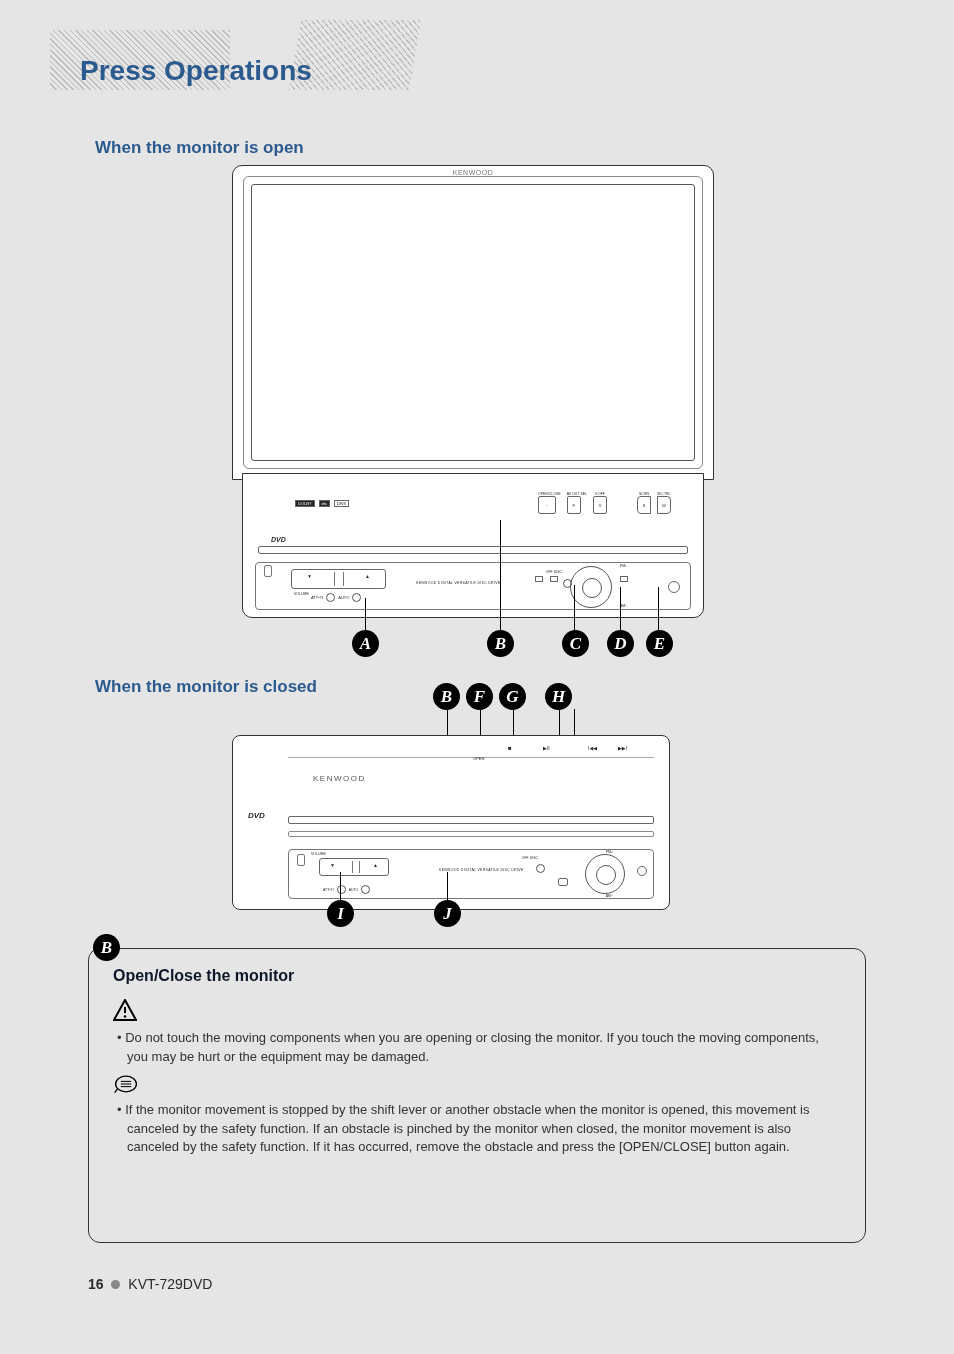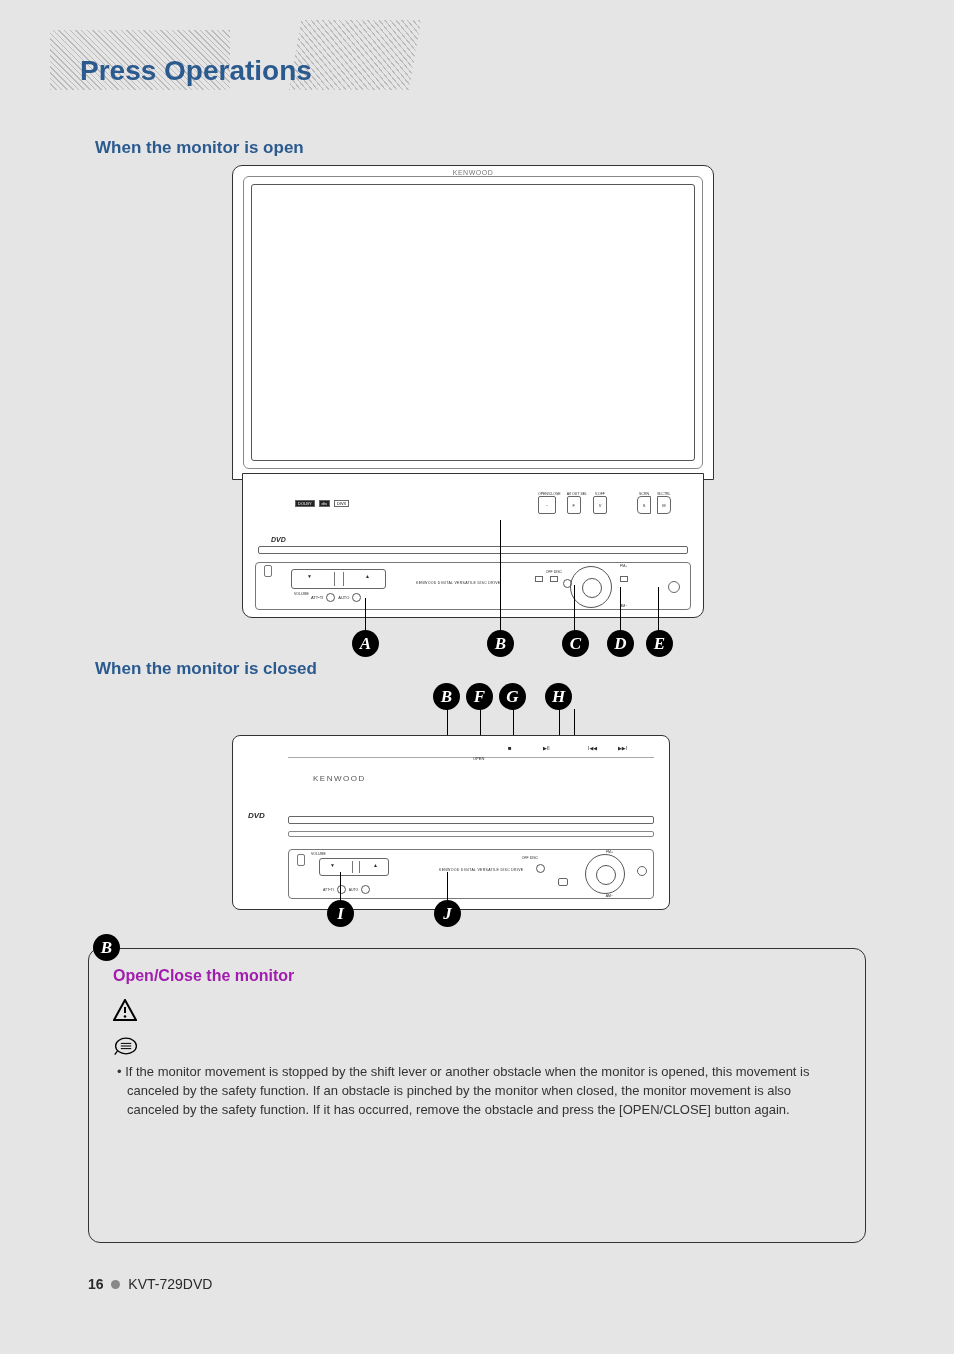--- a/index.html
+++ b/index.html
@@ -31,21 +31,21 @@
     }
     .hatch1 { top: 30px; left: 50px; }
     .hatch2 { top: 20px; left: 295px; width: 120px; height: 70px; transform: skewX(-10deg); }
     .subheader {
       position: absolute;
       font-size: 17px;
       font-weight: bold;
       color: #2b5a8f;
     }
     .sub1 { top: 138px; left: 95px; }
-    .sub2 { top: 659px; left: 95px; }
+    .sub2 { top: 677px; left: 95px; }
 
     
     .fig-open {
       position: absolute;
       top: 165px;
       left: 232px;
       width: 482px;
       height: 500px;
     }
     .monitor-frame {
@@ -285,21 +285,21 @@
       align-items: center;
       justify-content: center;
       font-family: Georgia, serif;
     }
     .instr-content {
       padding: 18px 24px 14px 24px;
     }
     .instr-title {
       font-size: 16px;
       font-weight: bold;
-      color: #a21caf;
+      color: #0f172a;
       margin-bottom: 6px;
     }
     .instr-body {
       font-size: 14px;
       color: #333;
       margin-bottom: 10px;
     }
     .warn-icon {
       width: 24px; height: 22px;
       margin: 8px 0 4px 0;
@@ -498,20 +498,21 @@
   <div class="tab-circle">B</div>
   <div class="instr-content">
     <div class="instr-title">Open/Close the monitor</div>
 
     <svg class="warn-icon" viewBox="0 0 24 22">
       <path d="M12 1 L23 21 L1 21 Z" fill="none" stroke="#000" stroke-width="2"></path>
       <line x1="12" y1="8" x2="12" y2="14" stroke="#000" stroke-width="2"></line>
       <circle cx="12" cy="17.5" r="1.3" fill="#000"></circle>
     </svg>
     <ul class="bullet-list">
+      <li>Do not touch the moving components when you are opening or closing the monitor.  If you touch the moving components, you may be hurt or the equipment may be damaged.</li>
     </ul>
 
     <svg class="note-icon" viewBox="0 0 30 22">
       <ellipse cx="15" cy="11" rx="12" ry="9" fill="none" stroke="#000" stroke-width="1.5"></ellipse>
       <line x1="9" y1="8" x2="21" y2="8" stroke="#000" stroke-width="1.2"></line>
       <line x1="9" y1="11" x2="21" y2="11" stroke="#000" stroke-width="1.2"></line>
       <line x1="9" y1="14" x2="21" y2="14" stroke="#000" stroke-width="1.2"></line>
       <path d="M5 17 L2 21" stroke="#000" stroke-width="1.5" fill="none"></path>
     </svg>
     <ul class="bullet-list">

